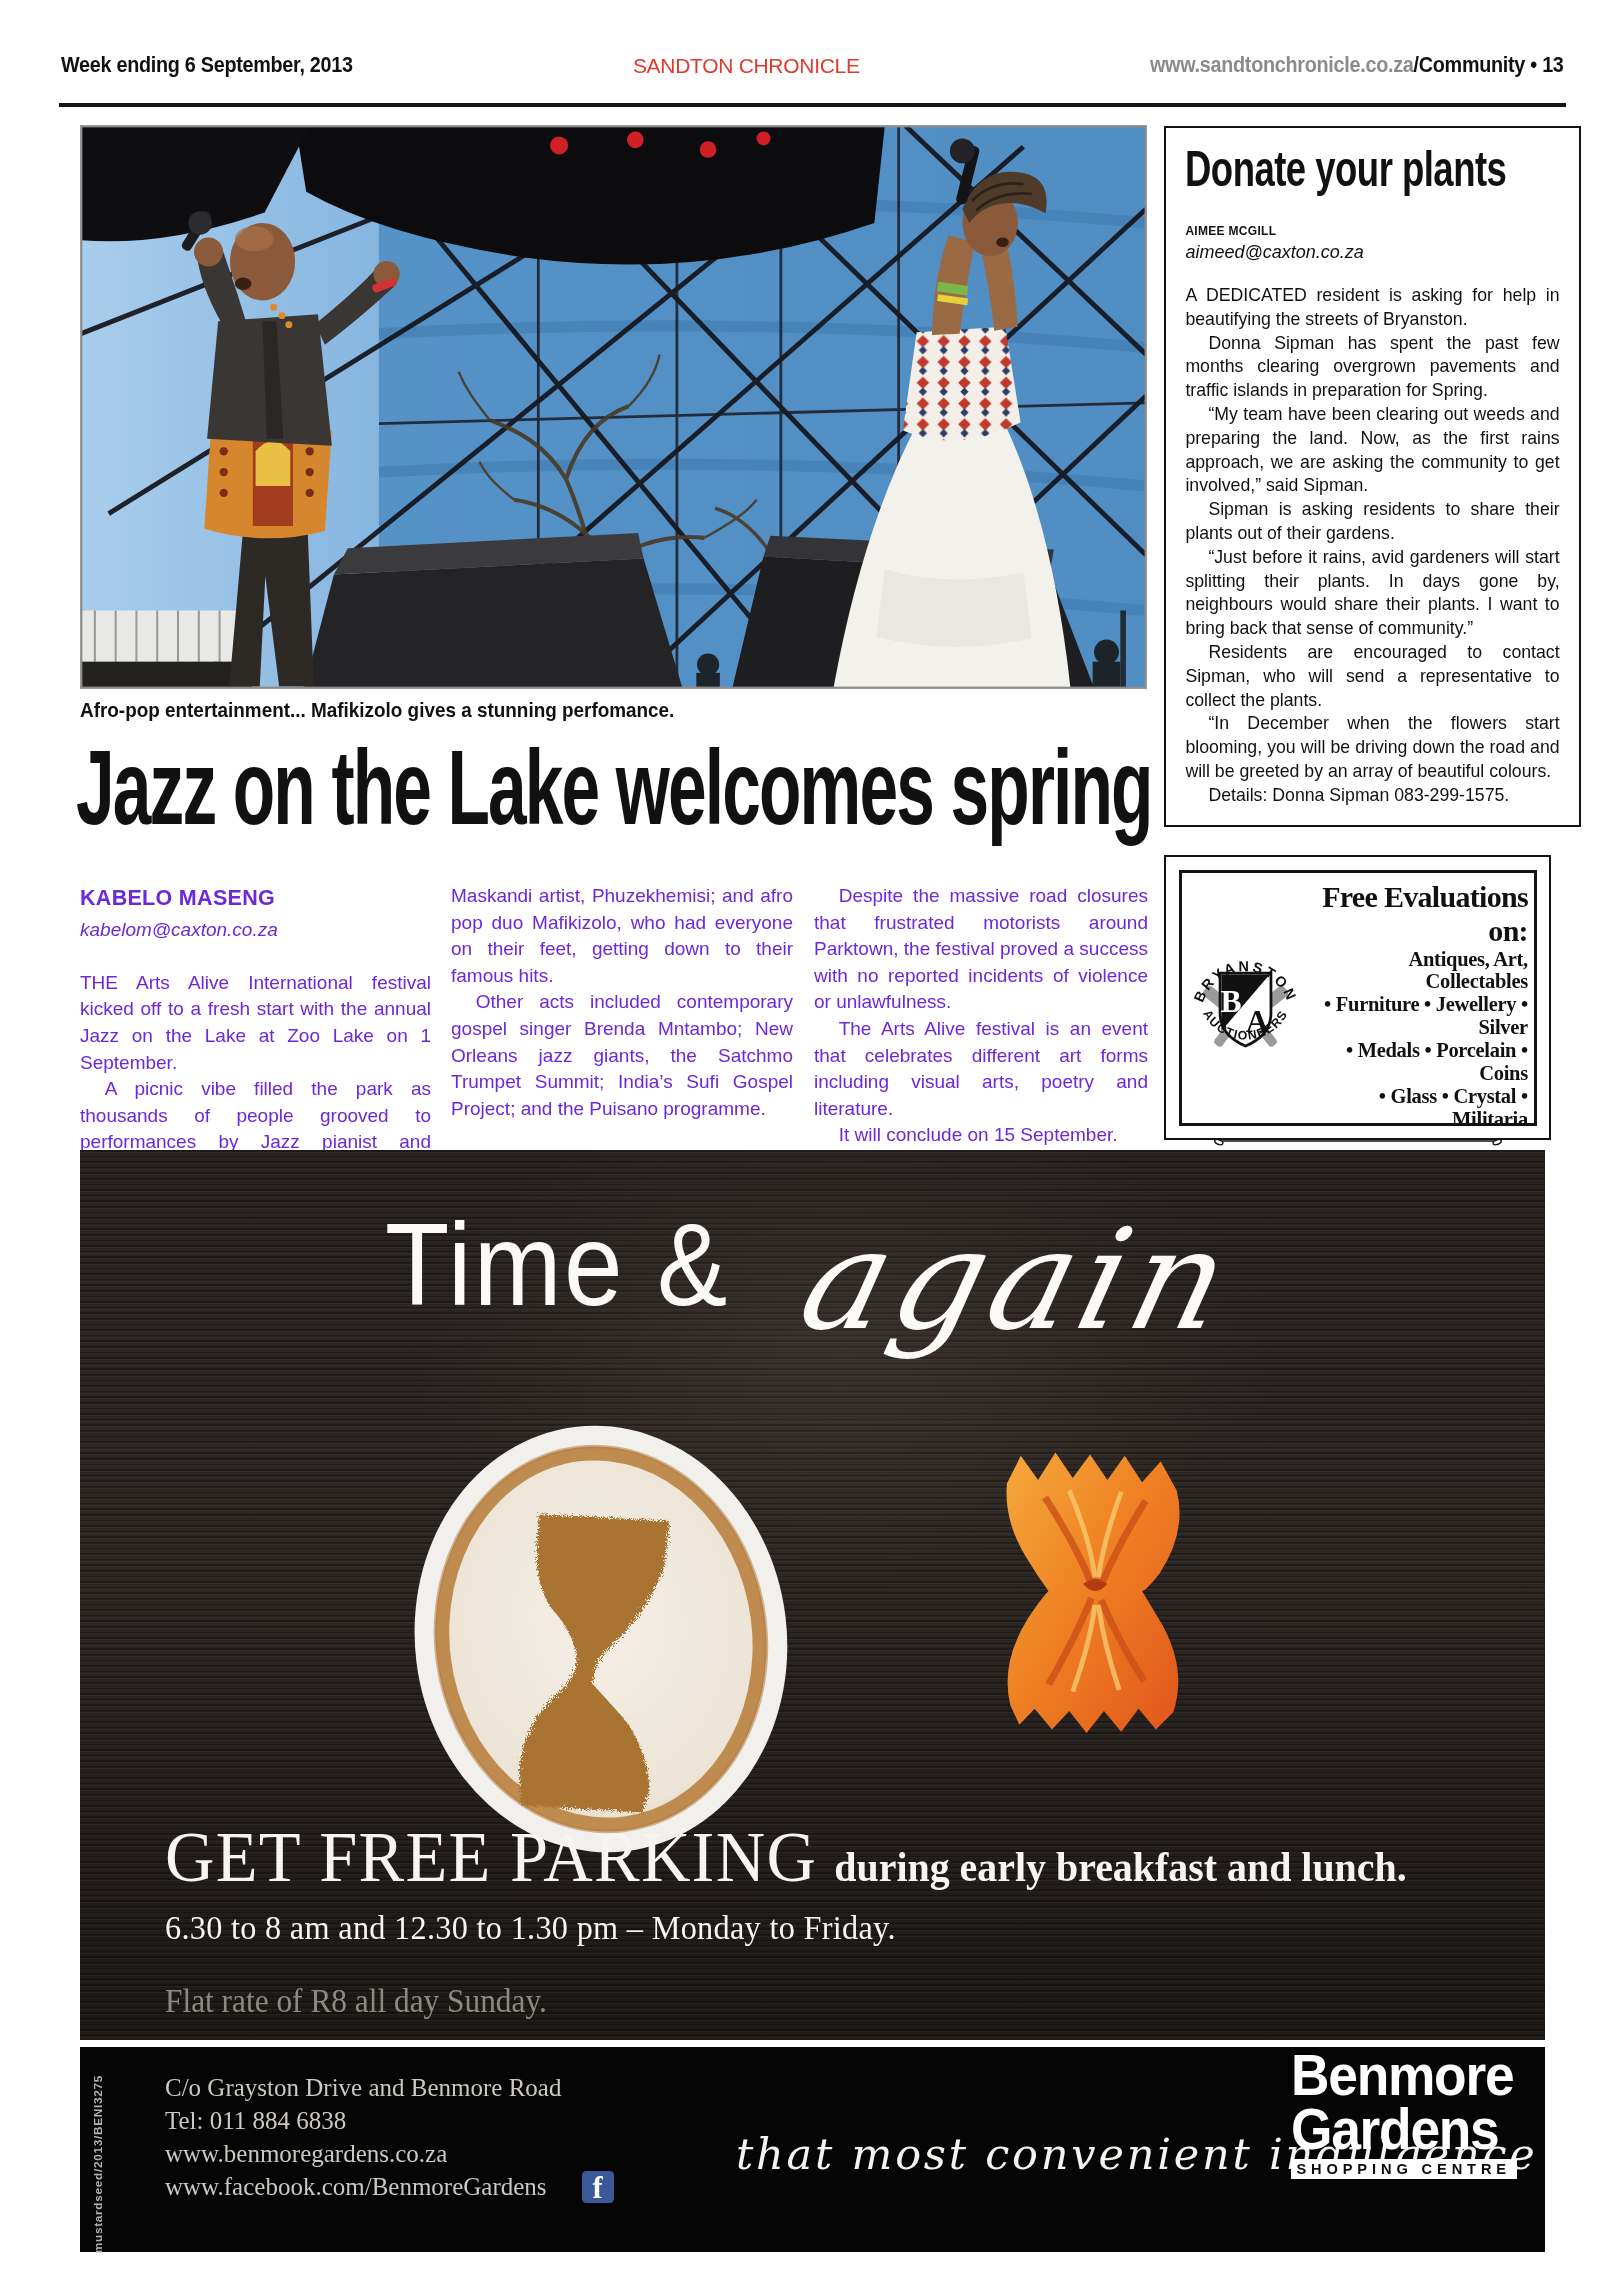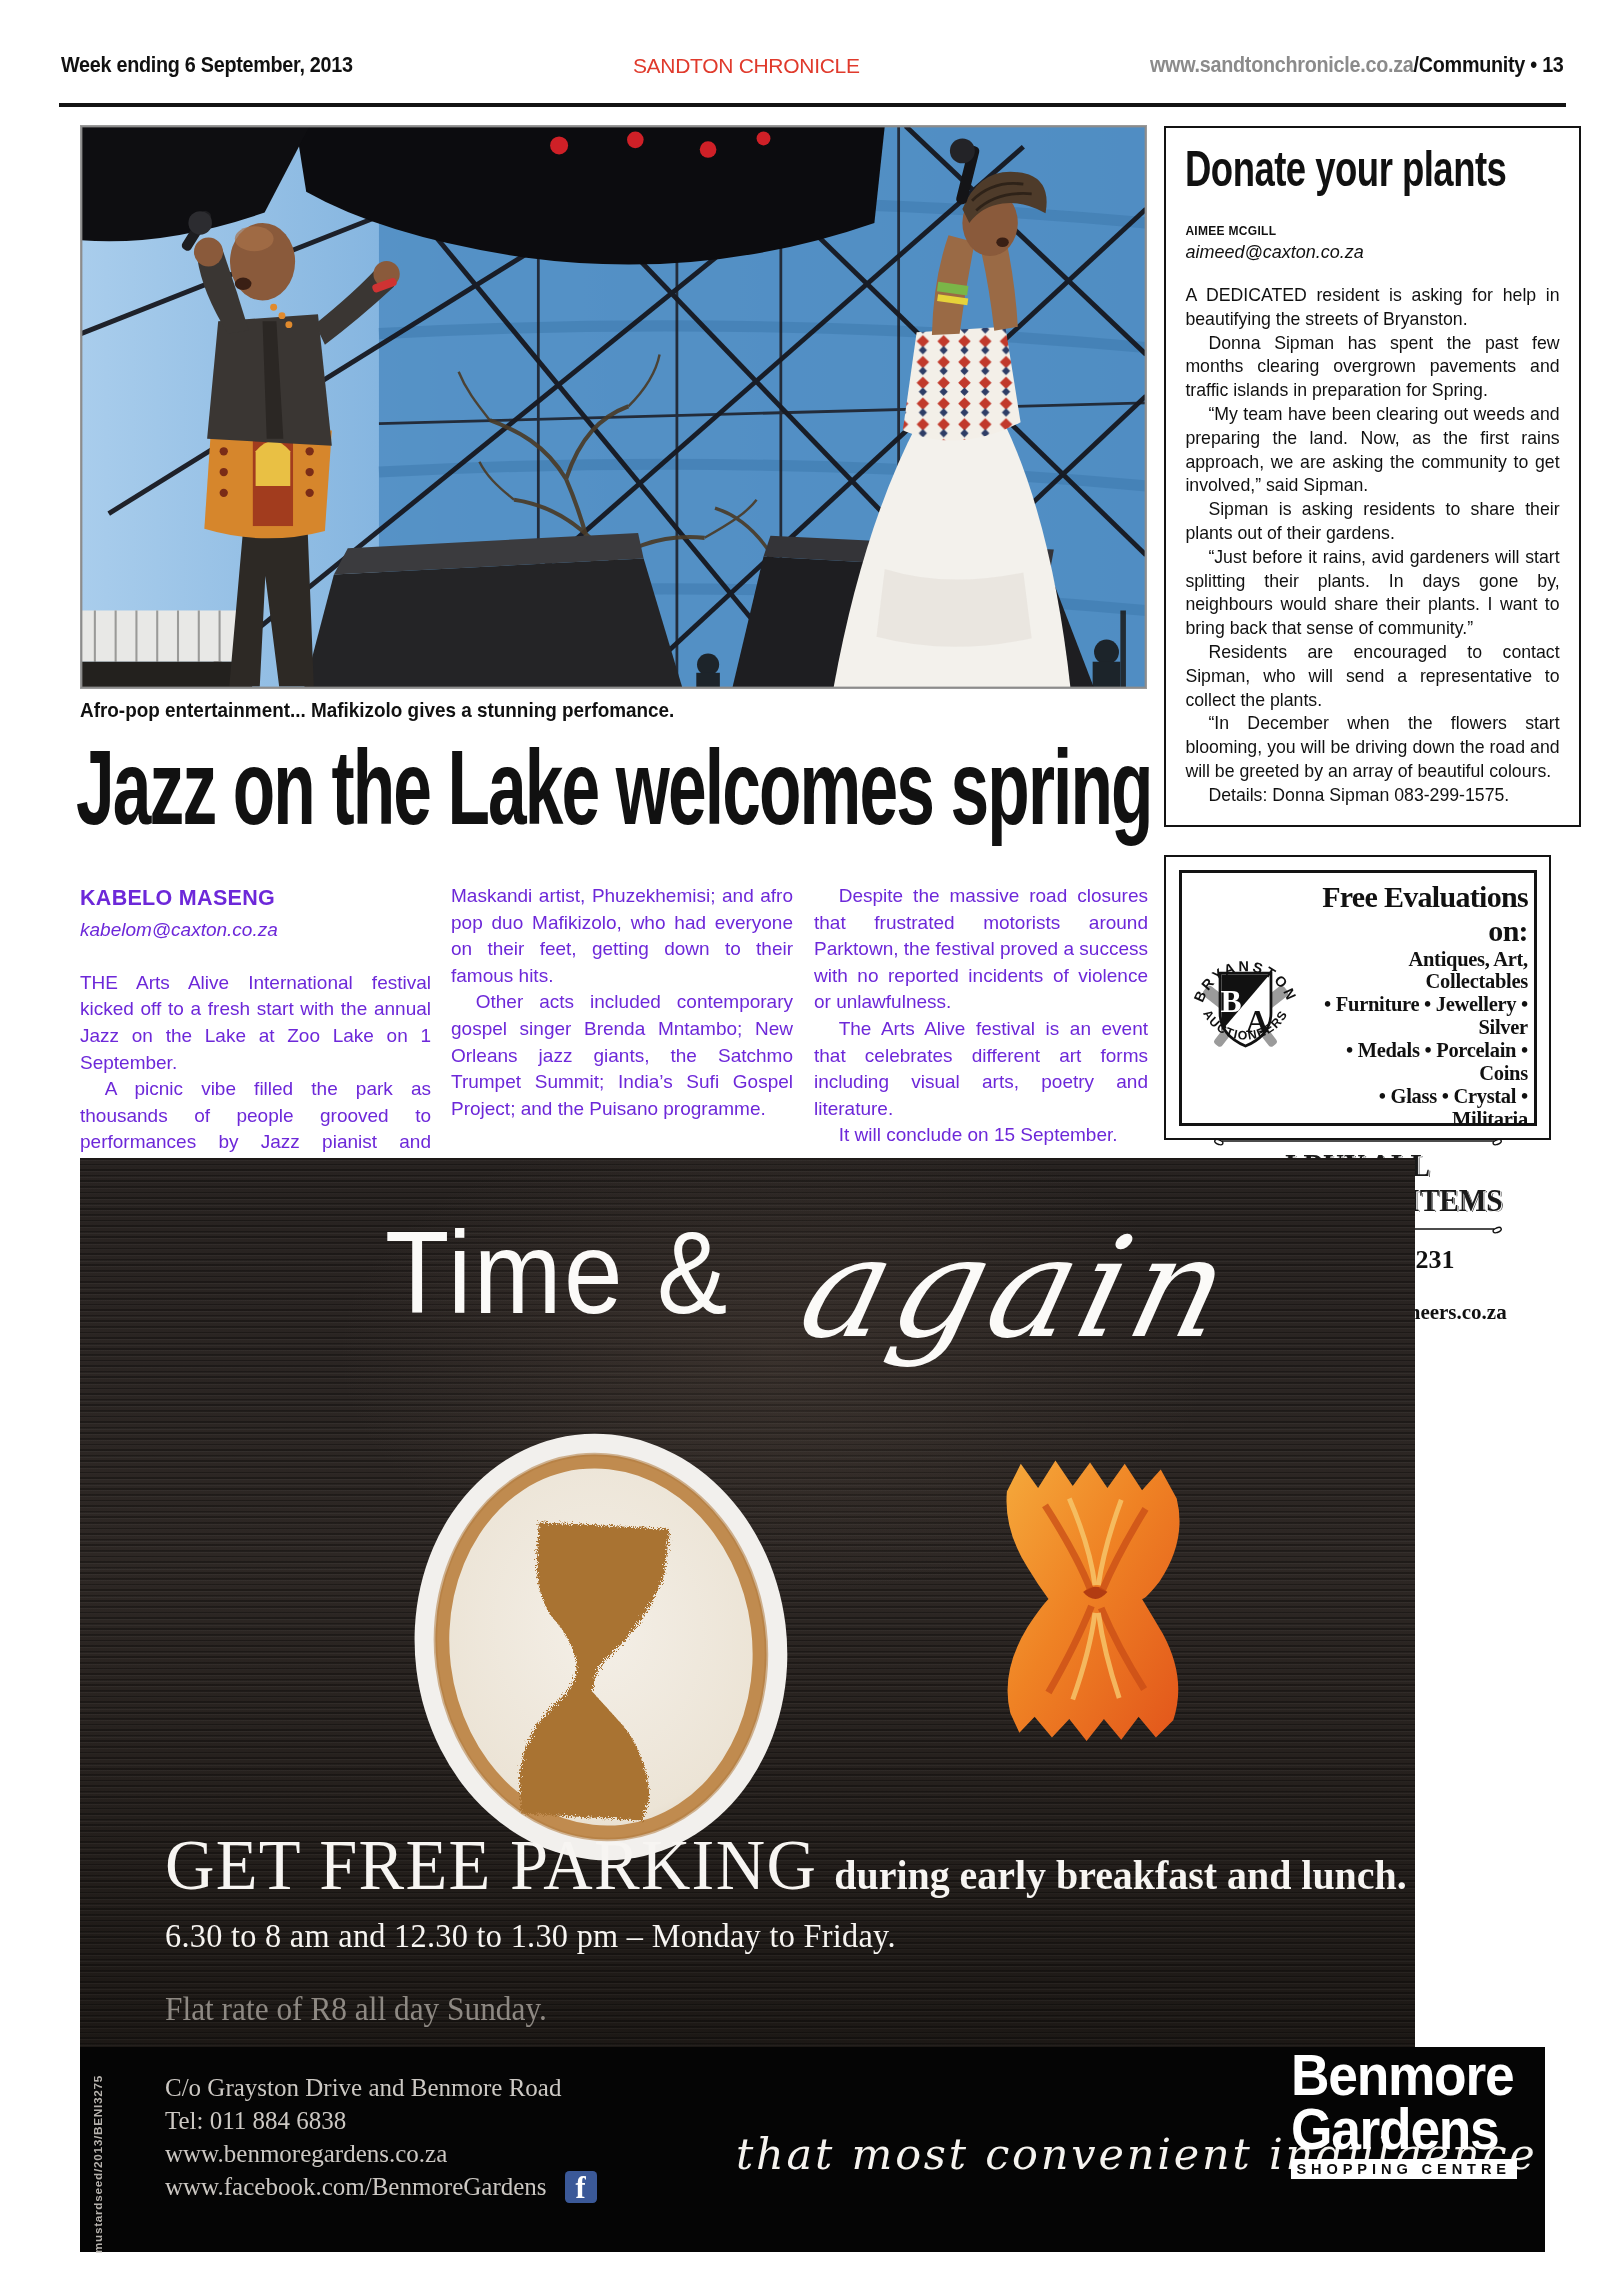--- a/index.html
+++ b/index.html
@@ -47,21 +47,21 @@
   .auction-right{flex:1;text-align:right;}
   .auction-title{font-weight:bold;font-size:30px;letter-spacing:-0.7px;}
   .auction-line{font-weight:bold;font-size:20.5px;line-height:1.12;letter-spacing:-0.3px;}
   .flourish{display:flex;justify-content:center;margin:2.8px 0 1.4px;}
   .auction-slogan{text-align:center;font-weight:bold;font-size:30.5px;letter-spacing:0px;
                   transform:scaleX(.96);color:#1a1a1a;text-shadow:0.7px 0.7px 0 #fff,1.4px 1.4px 0 #444;}
   .auction-tel{text-align:center;font-weight:bold;font-size:26px;margin-top:7px;}
   .auction-mail{text-align:center;font-weight:bold;font-size:21px;}
   
   .bigad{position:absolute;left:80px;top:1150px;width:1465px;height:1102px;}
-  .wood{position:absolute;left:0;top:8px;width:1335px;height:890px;
+  .wood{position:absolute;left:0;top:0;width:1465px;height:890px;
         background:
           radial-gradient(ellipse 625px 347px at 52% 22%, rgba(125,105,90,.18), transparent 70%),
           repeating-linear-gradient(to bottom, rgba(0,0,0,.30) 0 1.4px, rgba(255,255,255,.035) 2.1px 2.8px, transparent 2.8px 5.6px),
           linear-gradient(180deg,#272220 0%,#2d2724 45%,#1c1815 100%);}
   .timeplain{position:absolute;left:305px;top:47px;color:#fbfaf8;font-size:117px;font-weight:normal;
              letter-spacing:2.8px;transform:scaleX(.9);transform-origin:left;}
   .timescript{position:absolute;left:727px;top:49px;color:#fbfaf8;font-family:"DejaVu Serif",serif;
               font-style:italic;font-size:139px;letter-spacing:7px;transform:skewX(-14deg);}
   .cup-svg{position:absolute;left:292px;top:260px;}
   .pasta-svg{position:absolute;left:899px;top:292px;}
@@ -70,21 +70,21 @@
   .parking-l1{display:flex;align-items:baseline;gap:18px;white-space:nowrap;}
   .parking-big{font-size:72px;letter-spacing:1.4px;}
   .parking-small{font-size:42px;font-weight:bold;letter-spacing:0px;}
   .parking-hours{font-size:34px;margin-top:9.7px;letter-spacing:0.3px;}
   .parking-sunday{font-size:33px;margin-top:36px;color:#8e8983;}
   .adfooter{position:absolute;left:0;top:897px;width:1465px;height:205px;background:#050505;}
   .sidecode{position:absolute;left:11px;top:28px;color:#b6b2ad;font-size:11.8px;letter-spacing:0.7px;
             writing-mode:vertical-rl;transform:rotate(180deg);font-weight:bold;}
   .address{position:absolute;left:85px;top:23.6px;color:#ccc8c3;font-family:"Liberation Serif",serif;
            font-size:25px;line-height:1.33;}
-  .fbrow{display:flex;align-items:center;gap:18px;}
+  .fbrow{display:flex;align-items:center;gap:35px;}
   .fb-icon{width:32px;height:32px;border-radius:4.2px;display:flex;align-items:flex-end;justify-content:center;
            font-family:"Liberation Serif",serif;font-weight:bold;color:#fff;font-size:30.5px;line-height:.95;overflow:hidden;}
   .tagline{position:absolute;left:656px;top:82px;color:#f5f3ef;font-family:"DejaVu Serif",serif;
            font-style:italic;font-size:43px;letter-spacing:2.8px;white-space:nowrap;}
   .bglogo{position:absolute;right:12.5px;top:1.4px;width:242px;text-align:left;color:#fff;}
   .bglogo-l1,.bglogo-l2{font-weight:bold;font-size:58px;line-height:.92;letter-spacing:-1.4px;transform:scaleX(.92);transform-origin:left;}
   .bglogo-bar{margin-top:4.2px;background:#fff;color:#0a0a0a;font-weight:bold;font-size:14.6px;
               letter-spacing:4.9px;padding:2.1px 4.2px 1.4px;width:218px;text-align:center;}
 </style>
 </head>

